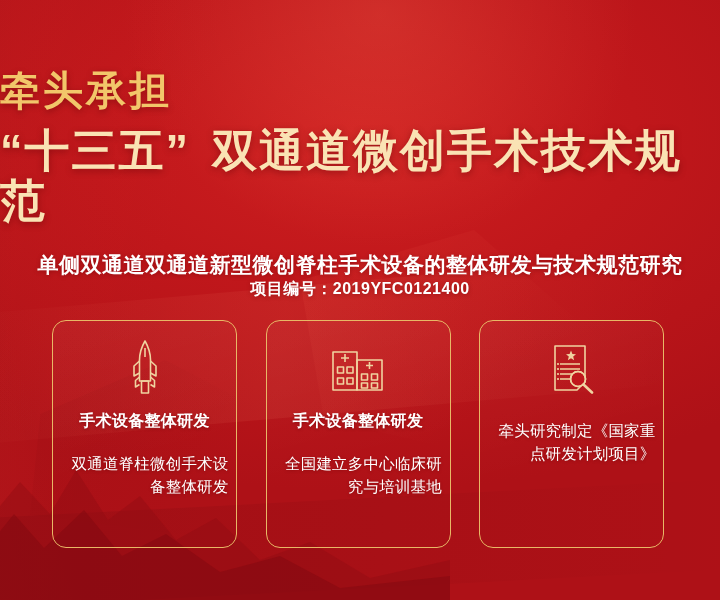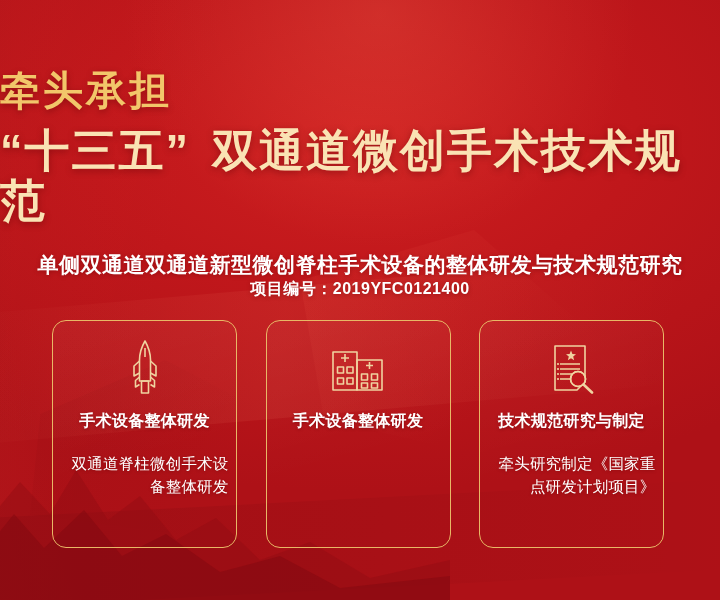--- a/index.html
+++ b/index.html
@@ -183,35 +183,35 @@
           <rect x="17" y="24" width="6" height="6"></rect>
           <rect x="7.5" y="35" width="6" height="6"></rect>
           <rect x="17" y="35" width="6" height="6"></rect>
           <rect x="31.5" y="31" width="6" height="6"></rect>
           <rect x="41.5" y="31" width="6" height="6"></rect>
           <rect x="31.5" y="40" width="6" height="5"></rect>
           <rect x="41.5" y="40" width="6" height="5"></rect>
         </svg>
       </div>
       <div class="card-title">手术设备整体研发</div>
+      <div class="card-body">全国建立多中心临床研究与培训基地</div>
     </div>
 
     <div class="card">
       <div class="card-icon">
         <svg width="50" height="52" viewBox="0 0 50 52" fill="none" stroke="#F0D3A0" stroke-width="1.6" stroke-linejoin="round">
           <path d="M8 4 L38 4 L38 40 L30 48 L8 48 Z"></path>
           <path d="M24 8.5 L25.4 12 L29 12.2 L26.2 14.6 L27.1 18.2 L24 16.2 L20.9 18.2 L21.8 14.6 L19 12.2 L22.6 12 Z" fill="#F0D3A0" stroke="none"></path>
           <path d="M13 22 L33 22 M13 27 L33 27 M13 32 L27 32 M13 37 L24 37"></path>
           <circle cx="11" cy="22" r="1.1" fill="#F0D3A0" stroke="none"></circle>
           <circle cx="11" cy="27" r="1.1" fill="#F0D3A0" stroke="none"></circle>
           <circle cx="11" cy="32" r="1.1" fill="#F0D3A0" stroke="none"></circle>
           <circle cx="11" cy="37" r="1.1" fill="#F0D3A0" stroke="none"></circle>
           <circle cx="31" cy="37" r="7.5" fill="#C0171B"></circle>
           <circle cx="31" cy="37" r="7.5"></circle>
           <path d="M36.5 42.5 L45 50.5" stroke-width="2.6" stroke-linecap="round"></path>
         </svg>
       </div>
-      <div class="card-title">技术规范研究与制定</div>
       <div class="card-body">牵头研究制定《国家重点研发计划项目》</div>
     </div>
 
   </div>
 </div>
 
 </body></html>

